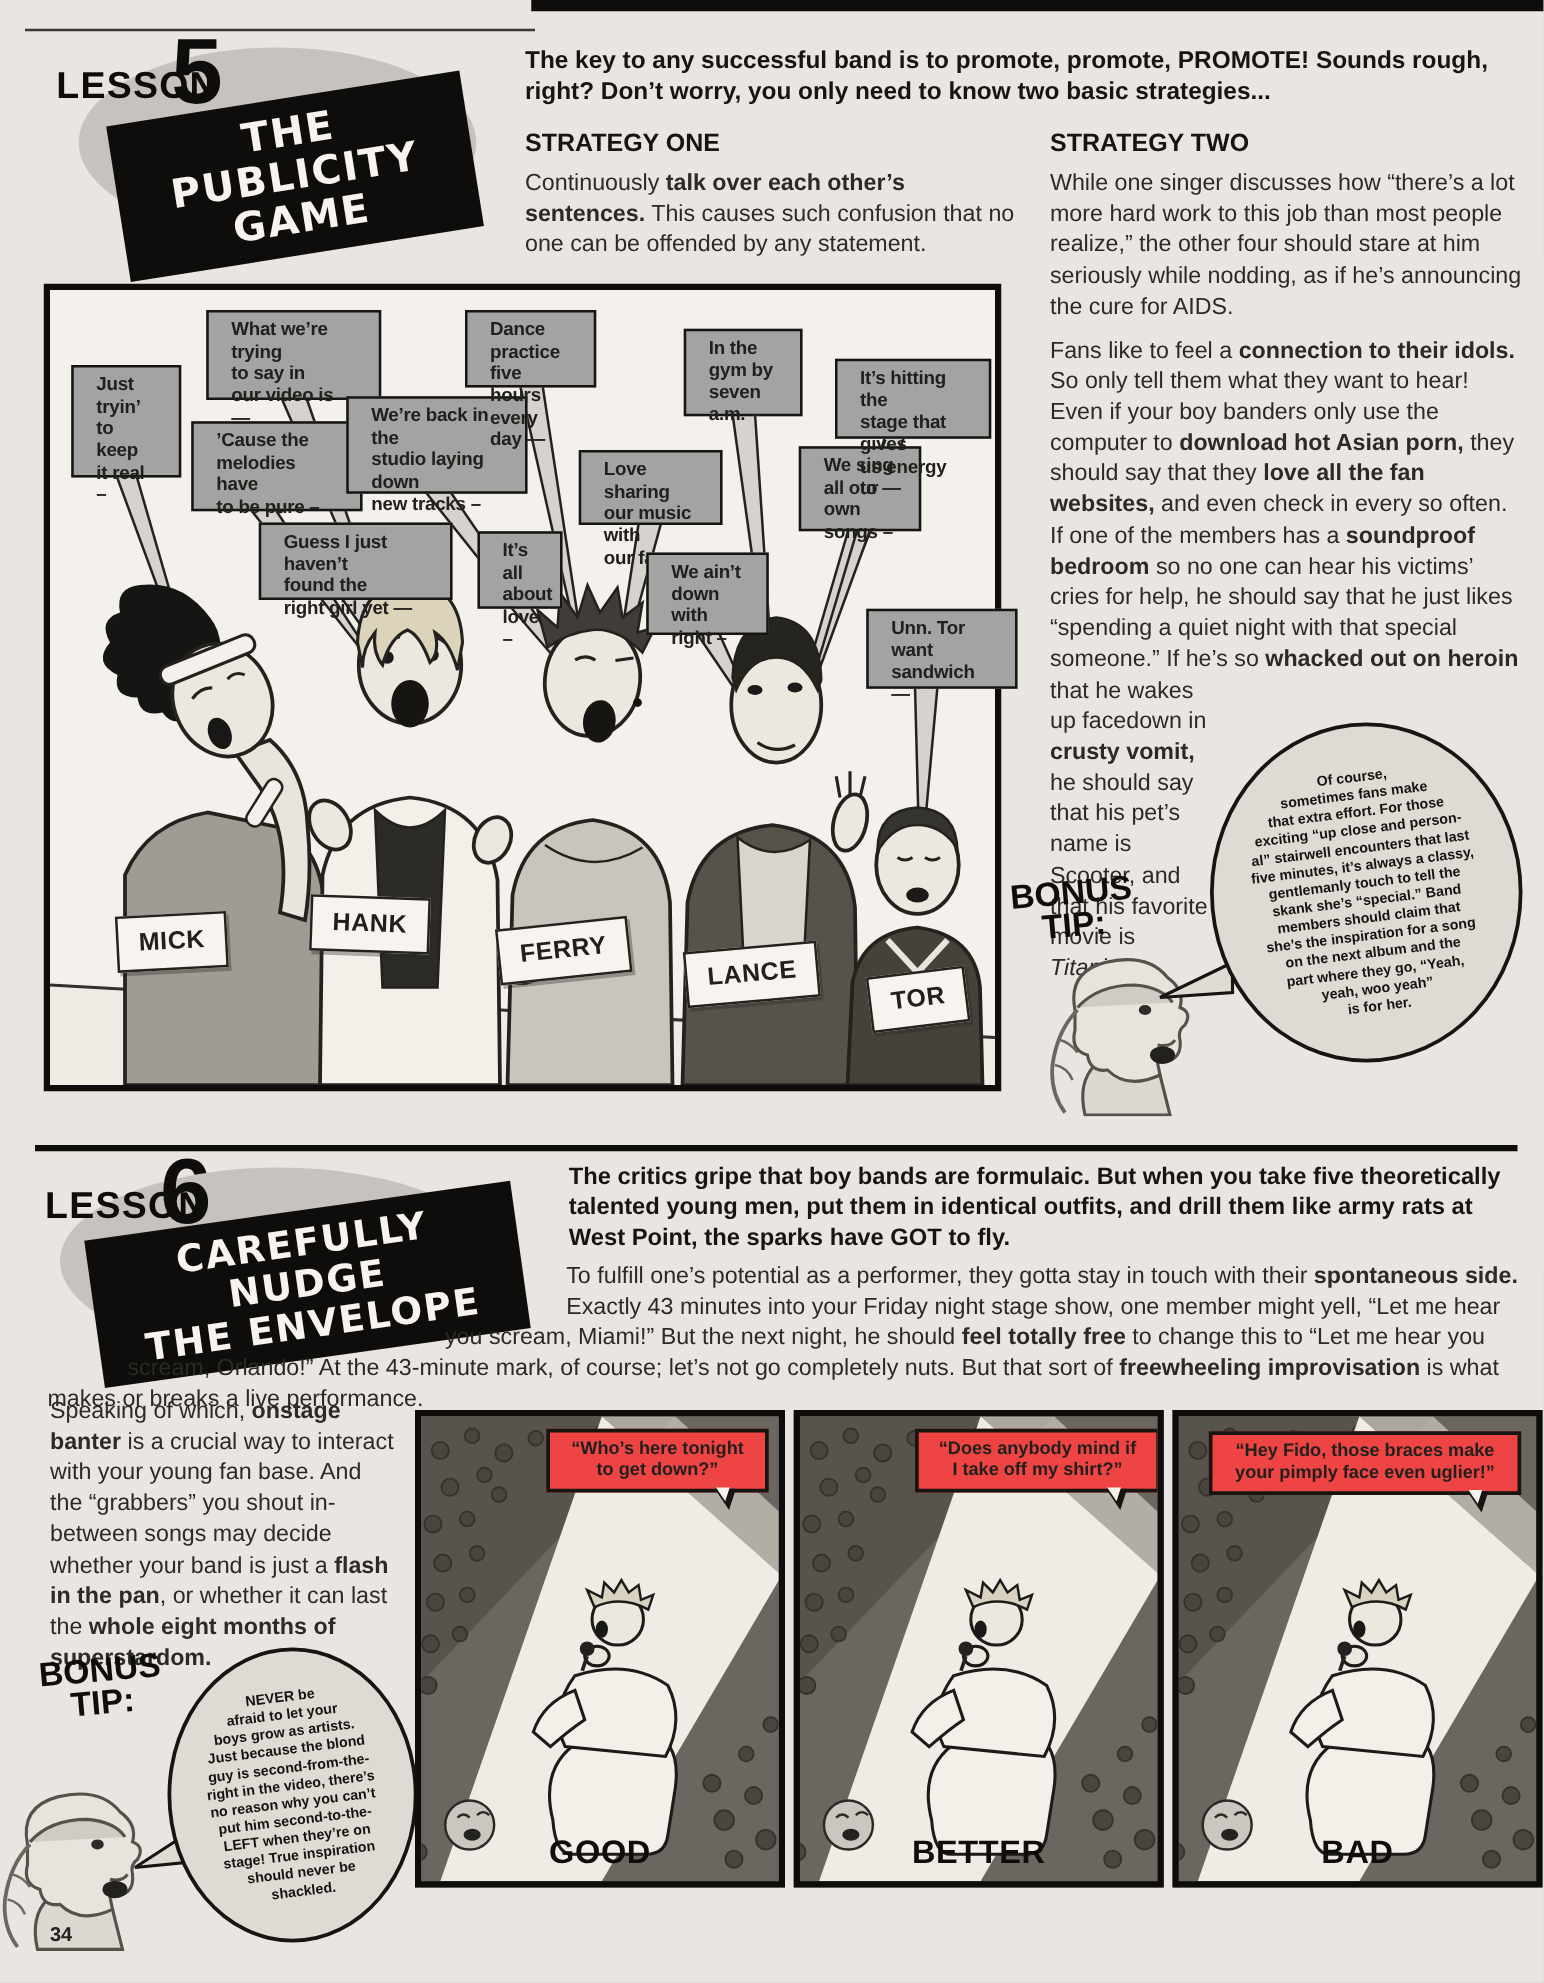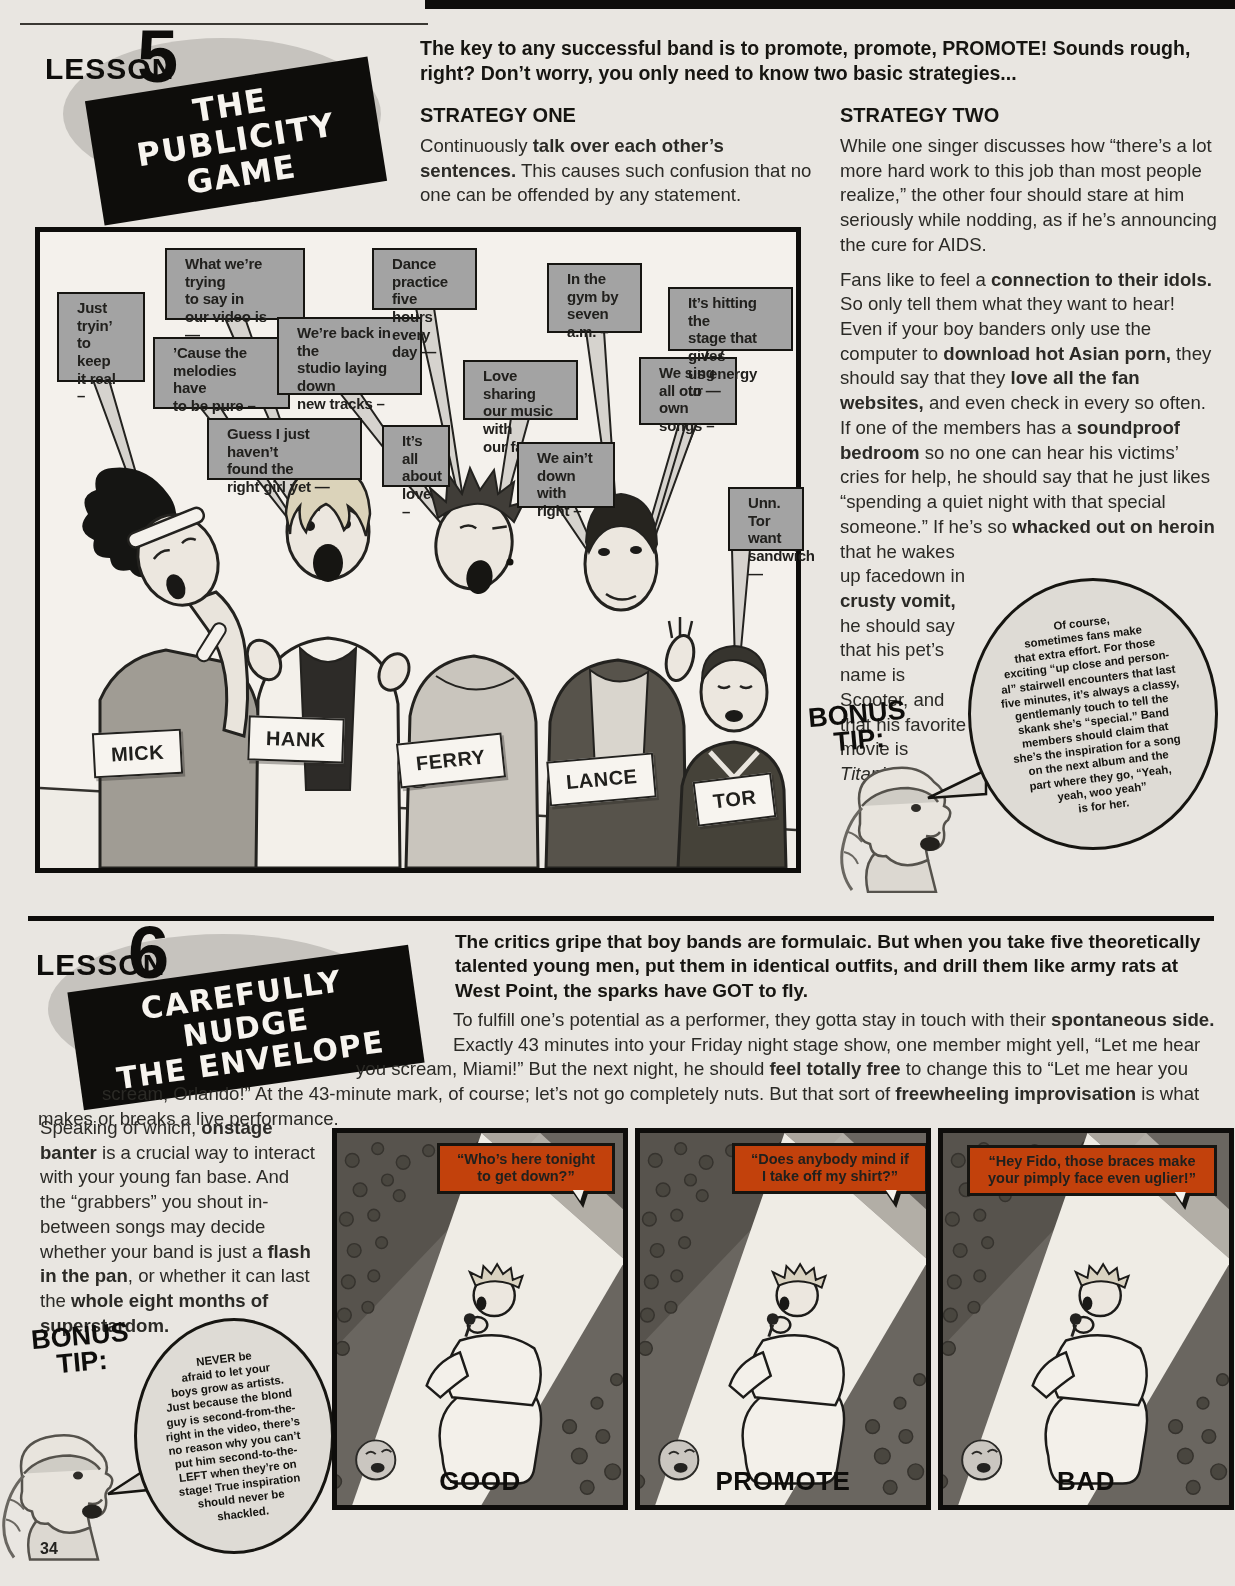--- a/index.html
+++ b/index.html
@@ -31,21 +31,21 @@
   .bonus-label{font-weight:900;font-size:27px;line-height:.95;color:#0e0d0b;text-align:center;}
   .tip-bubble{background:#dedbd5;border:3px solid #161511;border-radius:50%;
               display:flex;align-items:center;justify-content:center;text-align:center;}
   .tip-text{font-weight:800;font-size:11.4px;line-height:1.24;white-space:pre-line;
             transform:rotate(-7deg);color:#14130f;}
   
   .rule{background:#0e0d0b;}
   
   .stage-panel{position:absolute;width:296px;height:382px;border:5px solid #0e0d0b;
                box-sizing:border-box;background:#6a6660;overflow:hidden;}
-  .stage-bubble{position:absolute;background:#c2410c;border:3px solid #161511;text-align:center;
+  .stage-bubble{position:absolute;background:#ef4444;border:3px solid #161511;text-align:center;
                 font-weight:800;font-size:14.5px;line-height:1.2;white-space:pre-line;padding:5px 6px;z-index:3;}
   .stage-bubble::after{content:"";position:absolute;right:26px;bottom:-17px;width:0;height:0;
                 border-left:17px solid transparent;border-top:17px solid #161511;transform:skewX(-18deg);}
   .stage-bubble::before{content:"";position:absolute;right:30px;bottom:-10px;width:0;height:0;z-index:1;
                 border-left:11px solid transparent;border-top:11px solid #f5f2ed;transform:skewX(-18deg);}
   .stage-label{position:absolute;left:0;right:0;bottom:8px;text-align:center;font-weight:900;
                font-size:26px;letter-spacing:.5px;color:#0e0d0b;z-index:3;}
   .pagenum{font-weight:800;font-size:16px;color:#23221f;}
 </style>
 </head>
@@ -193,21 +193,21 @@
 our fans –</div>
     <div class="bubble" style="left:477px;top:210px;width:98px;height:66px;">We ain’t
 down with
 right –</div>
     <div class="bubble" style="left:599px;top:125px;width:98px;height:68px;">We sing
 all our own
 songs –</div>
     <div class="bubble" style="left:628px;top:15px;width:125px;height:64px;margin-top:40px;">It’s hitting the
 stage that gives
 us energy to —</div>
-    <div class="bubble" style="left:688px;top:255px;width:76px;height:64px;">Unn. Tor
+    <div class="bubble" style="left:653px;top:255px;width:121px;height:64px;">Unn. Tor
 want
 sandwich —</div>
 
     <div class="ncard" style="left:53px;top:499px;transform:rotate(-3deg);">MICK</div>
     <div class="ncard" style="left:208px;top:485px;transform:rotate(2deg);">HANK</div>
     <div class="ncard" style="left:358px;top:506px;transform:rotate(-6deg);">FERRY</div>
     <div class="ncard" style="left:508px;top:525px;transform:rotate(-5deg);">LANCE</div>
     <div class="ncard" style="left:655px;top:545px;transform:rotate(-7deg);">TOR</div>
   </div>
 
@@ -356,21 +356,21 @@
 to get down?”</div>
     <div class="stage-label">GOOD</div>
   </div>
 
   <div class="stage-panel" style="left:635px;top:1128px;">
     <svg width="286" height="372" viewBox="0 0 297 380" preserveAspectRatio="xMidYMid slice">
         <use href="#stage-art"></use>
       </svg>
     <div class="stage-bubble" style="left:92px;top:10px;width:178px;">“Does anybody mind if
 I take off my shirt?”</div>
-    <div class="stage-label">PROMOTE</div>
+    <div class="stage-label">BETTER</div>
   </div>
 
   <div class="stage-panel" style="left:938px;top:1128px;">
     <svg width="286" height="372" viewBox="0 0 297 380" preserveAspectRatio="xMidYMid slice">
         <use href="#stage-art"></use>
       </svg>
     <div class="stage-bubble" style="left:24px;top:12px;width:232px;">“Hey Fido, those braces make
 your pimply face even uglier!”</div>
     <div class="stage-label">BAD</div>
   </div>

